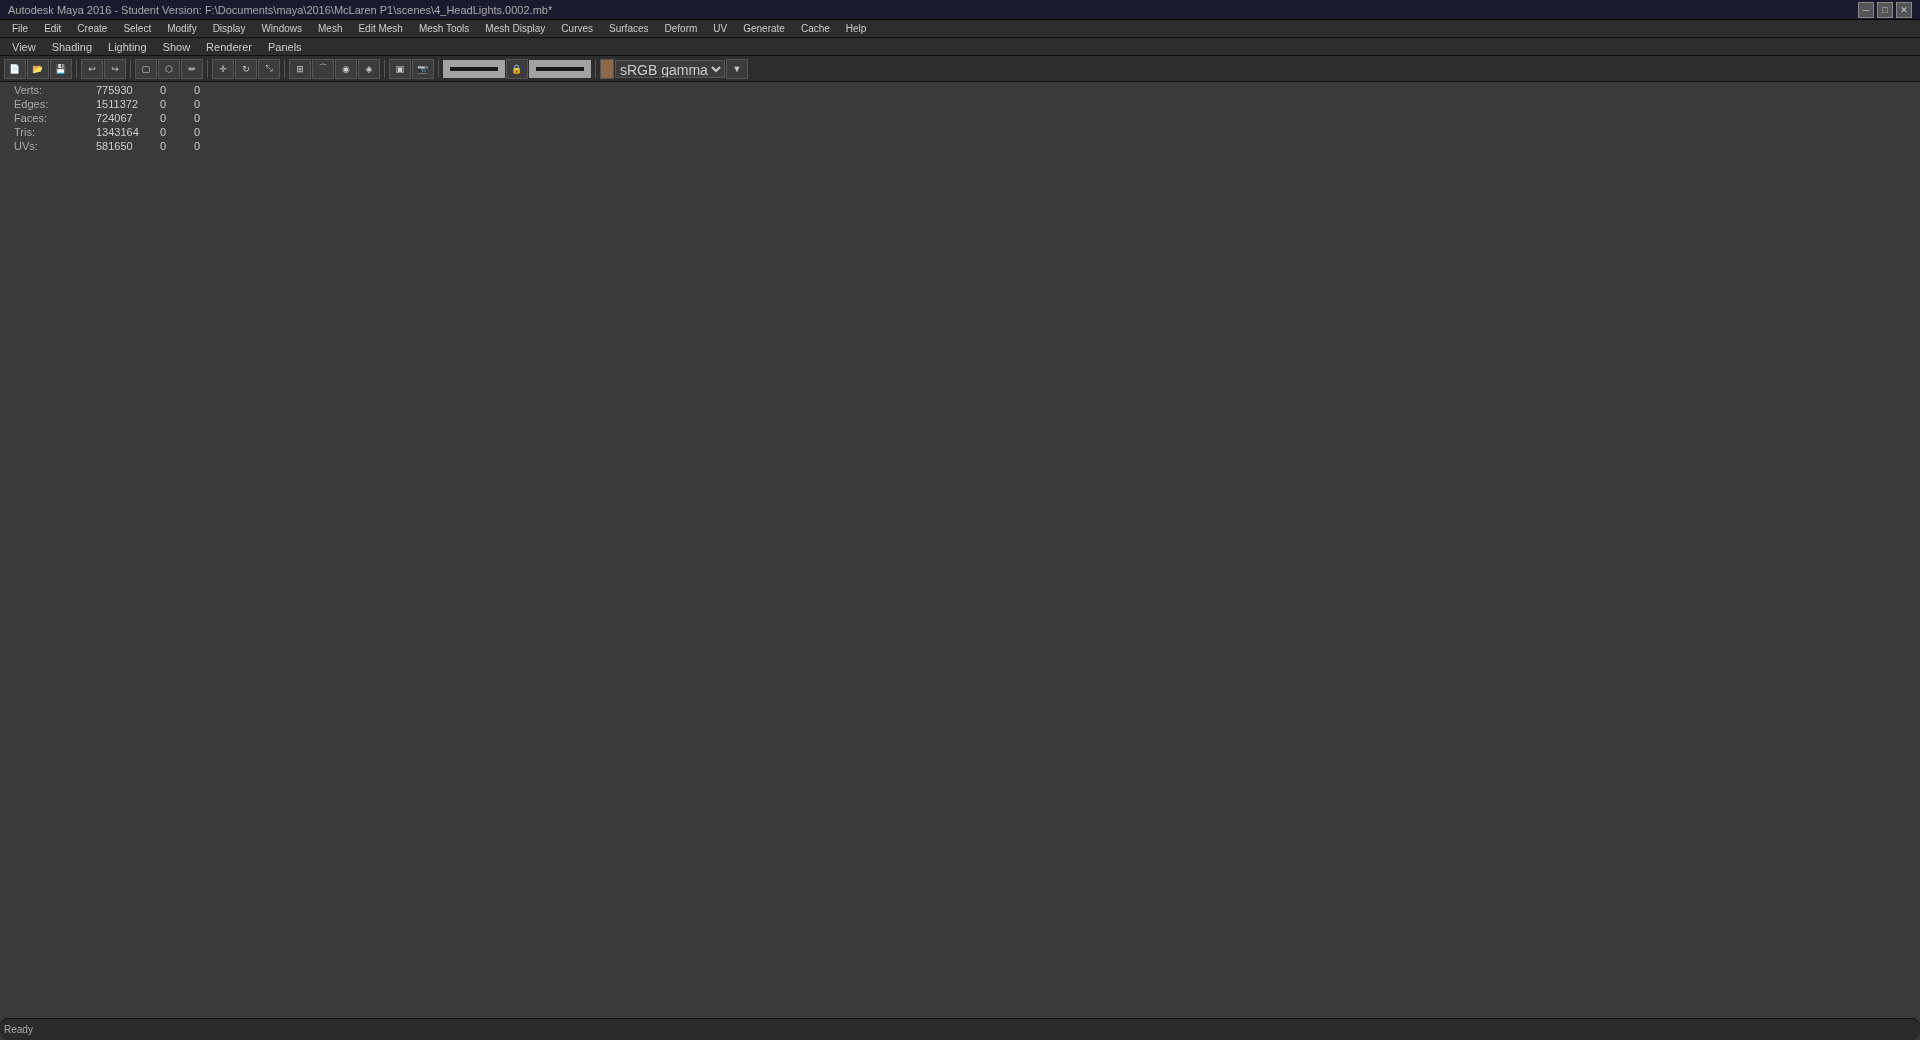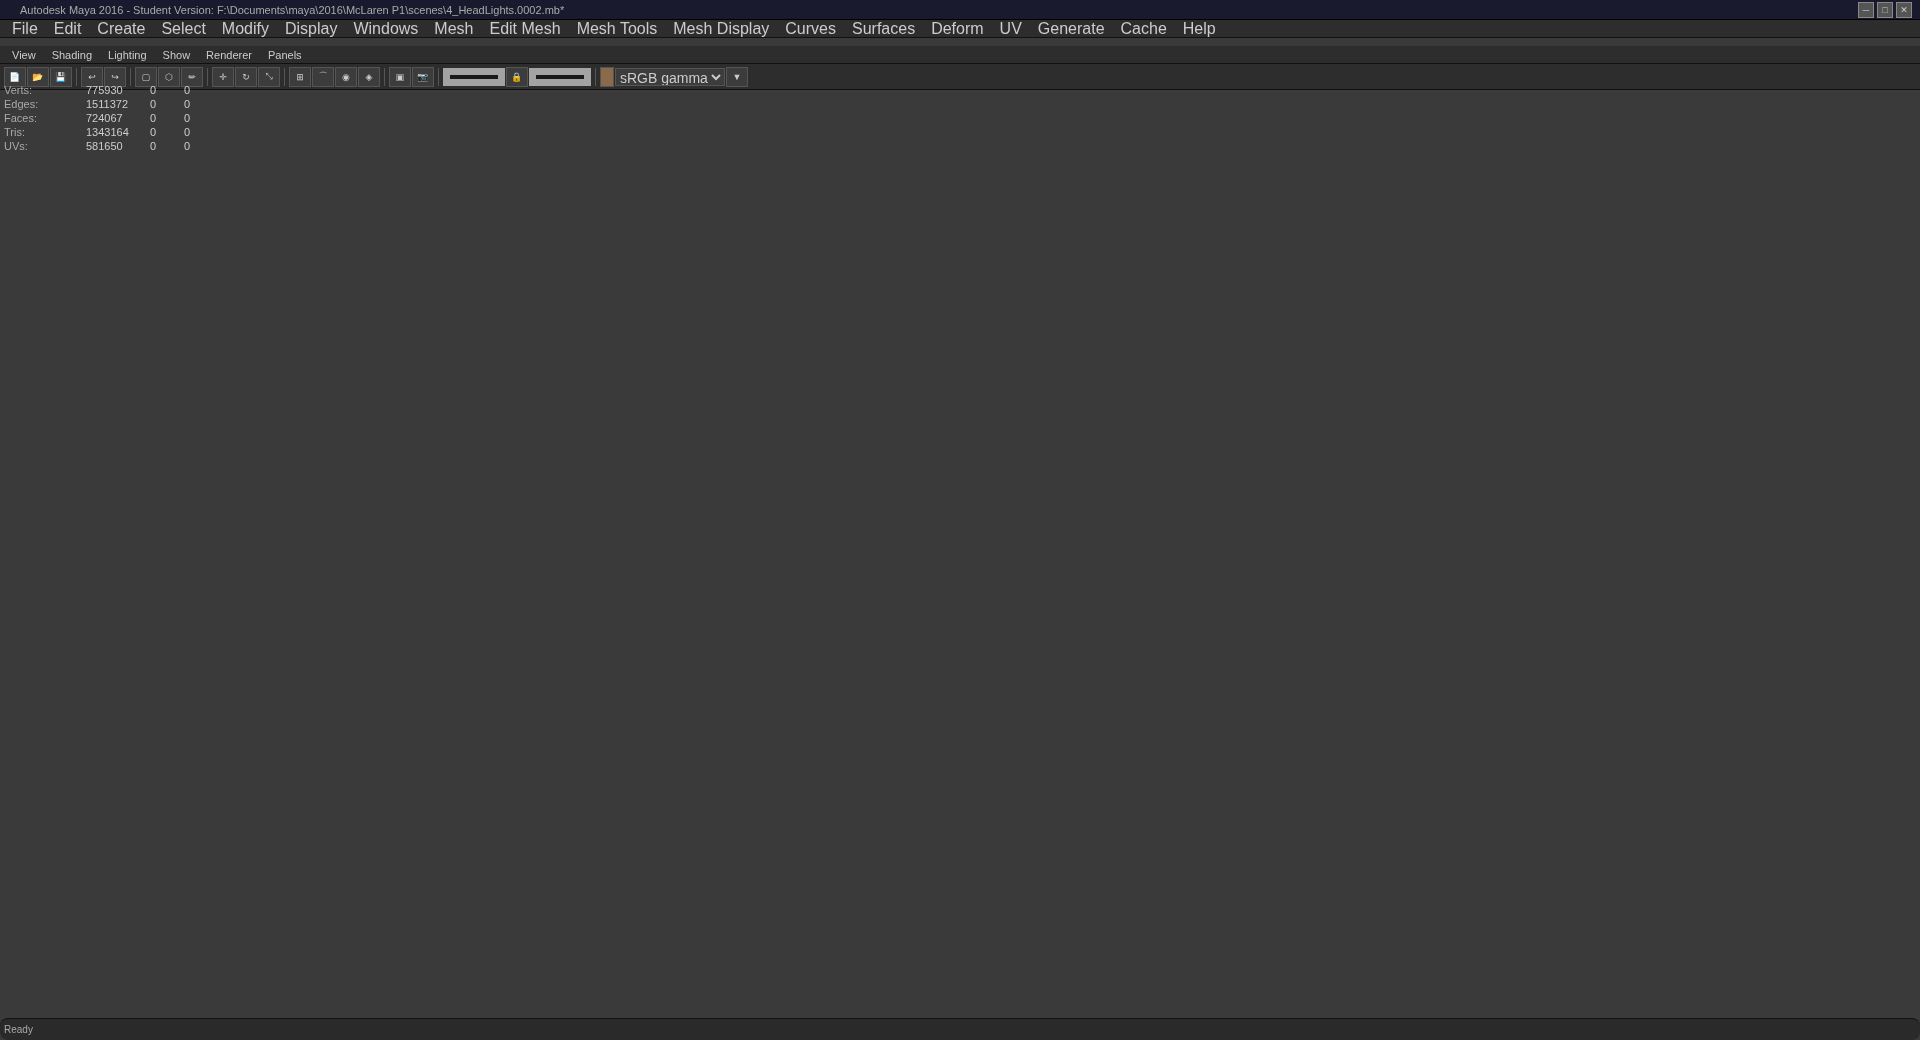--- a/index.html
+++ b/index.html
@@ -17,21 +17,21 @@
     #title-bar {
       height: 20px;
       background: #1a1a2e;
       display: flex;
       align-items: center;
       padding: 0 8px;
       color: #aaa;
       font-size: 11px;
       border-bottom: 1px solid #000;
     }
-    #title-bar span { flex: 1; margin-left: 12px; }
+    #title-bar span { flex: 1; }
     .title-btn {
       width: 16px; height: 16px;
       background: #555;
       border: 1px solid #888;
       margin-left: 3px;
       display: inline-flex;
       align-items: center;
       justify-content: center;
       font-size: 9px;
       color: #ccc;
@@ -43,36 +43,35 @@
       height: 18px;
       background: #2d2d2d;
       display: flex;
       align-items: center;
       padding: 0 4px;
       border-bottom: 1px solid #111;
     }
     .menu-item {
       padding: 0 8px;
       color: #ccc;
-      font-size: 16px;
+      font-size: 10px;
       cursor: pointer;
       height: 100%;
       display: flex;
       align-items: center;
     }
 
     
     #context-bar {
       height: 18px;
       background: #2d2d2d;
       display: flex;
       align-items: center;
       padding: 0 4px;
       border-bottom: 1px solid #111;
-      margin-top: 8px;
     }
     .ctx-item {
       padding: 0 8px;
       color: #ccc;
       font-size: 11px;
       cursor: pointer;
     }
 
     
     #main-toolbar {
@@ -117,21 +116,21 @@
       background: #3c3c3c;
       border: 1px solid #555;
       color: #ccc;
       font-size: 14px;
     }
 
     
     #stats-panel {
       position: absolute;
       top: 84px;
-      left: 4px;
+      left: 14px;
       color: #ccc;
       font-size: 11px;
       z-index: 10;
       pointer-events: none;
     }
     .stat-row { display: flex; gap: 4px; margin-bottom: 2px; }
     .stat-label { width: 50px; color: #aaa; }
     .stat-val { width: 60px; margin-left: 28px; }
     .stat-extra { width: 30px; }
 

